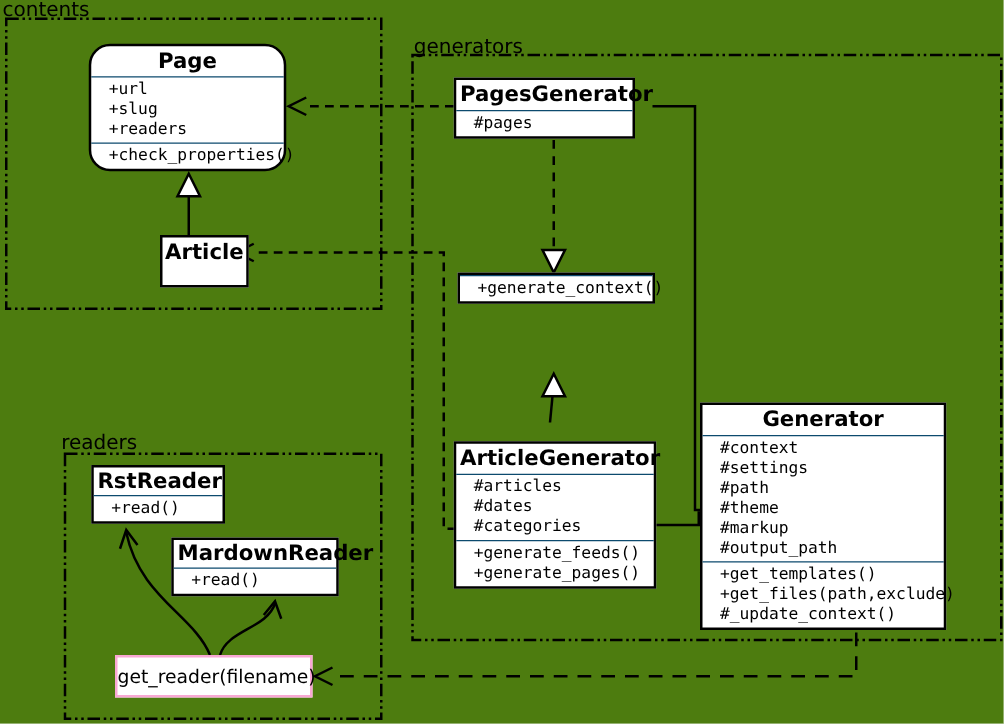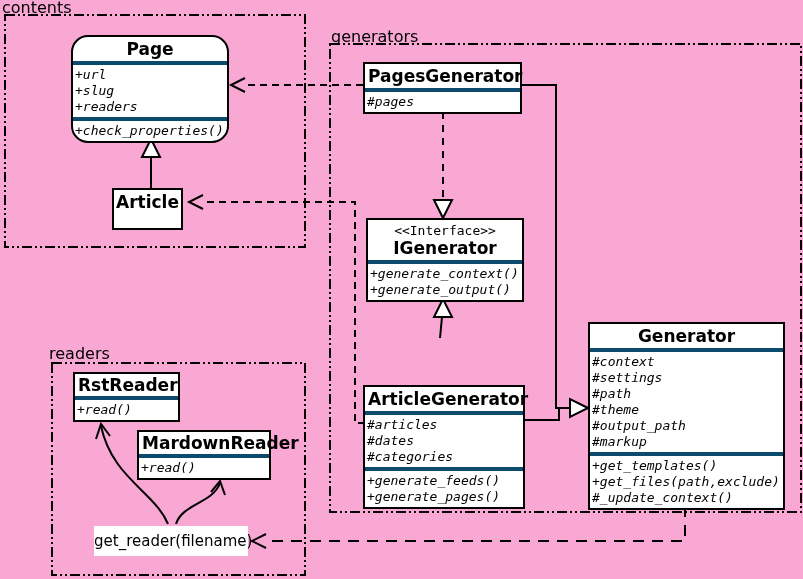--- a/index.html
+++ b/index.html
@@ -1,29 +1,29 @@
 <!DOCTYPE html>
 <html><head>
 <meta charset="utf-8">
 <style>
   html,body{margin:0;padding:0;background:#fff;}
-  #canvas{position:relative;width:803px;height:579px;background:#f9a8d4;
+  #canvas{position:relative;width:803px;height:579px;background:#4d7c0f;
           font-family:"DejaVu Sans",sans-serif;overflow:hidden;}
   #wires{position:absolute;left:0;top:0;z-index:1;}
   .pkg-label{position:absolute;z-index:3;font-size:16px;color:#000;
              font-family:"DejaVu Sans",sans-serif;}
   .uml-box{position:absolute;z-index:2;background:#fff;border:2px solid #000;
            box-sizing:border-box;}
   .uml-title{font-weight:bold;font-size:17px;line-height:22px;padding:1px 3px;
              text-align:center;white-space:nowrap;color:#000;}
   .stereotype{font-family:"DejaVu Sans Mono",monospace;font-weight:normal;
               font-size:13px;line-height:15px;text-align:center;padding-top:3px;}
   .ititle{font-weight:bold;font-size:17px;line-height:20px;text-align:center;
           padding-bottom:2px;}
-  .uml-sec{border-top:4px solid #0c4a6e;padding:2px 2px;font-style:italic;}
+  .uml-sec{border-top:1px solid #0c4a6e;padding:2px 14px;}
   .uml-row{font-family:"DejaVu Sans Mono",monospace;font-size:13px;
            line-height:16px;white-space:pre;color:#000;}
   .plain-box{position:absolute;z-index:2;background:#fff;border:2px solid #f9a8d4;
              box-sizing:border-box;text-align:center;font-size:15px;color:#000;}
 </style>
 </head>
 <body>
 
 <div id="canvas">
 
@@ -89,64 +89,59 @@
     <div class="uml-sec">
       <div class="uml-row">+url</div>
       <div class="uml-row">+slug</div>
       <div class="uml-row">+readers</div>
     </div>
     <div class="uml-sec">
       <div class="uml-row">+check_properties()</div>
     </div>
   </div>
 
-  <div class="uml-box" style="left:112px;top:188px;width:71px;height:42px;">
+  <div class="uml-box" style="left:128px;top:188px;width:71px;height:42px;">
     <div class="uml-title" style="line-height:23px;padding:1px 2px;">Article</div>
   </div>
 
-  <div class="uml-box" style="left:363px;top:62px;width:159px;">
+  <div class="uml-box" style="left:363px;top:62px;width:145px;">
     <div class="uml-title">PagesGenerator</div>
     <div class="uml-sec">
       <div class="uml-row">#pages</div>
     </div>
   </div>
 
   <div class="uml-box" style="left:366px;top:218px;width:158px;">
-    <div>
-      <div class="stereotype">&lt;&lt;Interface&gt;&gt;</div>
-      <div class="ititle">IGenerator</div>
-    </div>
     <div class="uml-sec">
       <div class="uml-row">+generate_context()</div>
-      <div class="uml-row">+generate_output()</div>
     </div>
   </div>
 
-  <div class="uml-box" style="left:363px;top:353px;width:162px;margin-top:32px;">
+  <div class="uml-box" style="left:363px;top:353px;width:162px;">
     <div class="uml-title">ArticleGenerator</div>
     <div class="uml-sec">
       <div class="uml-row">#articles</div>
       <div class="uml-row">#dates</div>
       <div class="uml-row">#categories</div>
     </div>
     <div class="uml-sec">
       <div class="uml-row">+generate_feeds()</div>
       <div class="uml-row">+generate_pages()</div>
     </div>
   </div>
 
-  <div class="uml-box" style="left:588px;top:322px;width:197px;">
+  <div class="uml-box" style="left:560px;top:322px;width:197px;">
     <div class="uml-title">Generator</div>
     <div class="uml-sec">
       <div class="uml-row">#context</div>
       <div class="uml-row">#settings</div>
       <div class="uml-row">#path</div>
       <div class="uml-row">#theme</div>
+      <div class="uml-row">#markup</div>
       <div class="uml-row">#output_path</div>
-      <div class="uml-row">#markup</div>
     </div>
     <div class="uml-sec">
       <div class="uml-row">+get_templates()</div>
       <div class="uml-row">+get_files(path,exclude)</div>
       <div class="uml-row">#_update_context()</div>
     </div>
   </div>
 
   <div class="uml-box" style="left:73px;top:372px;width:107px;">
     <div class="uml-title" style="line-height:20px;">RstReader</div>

